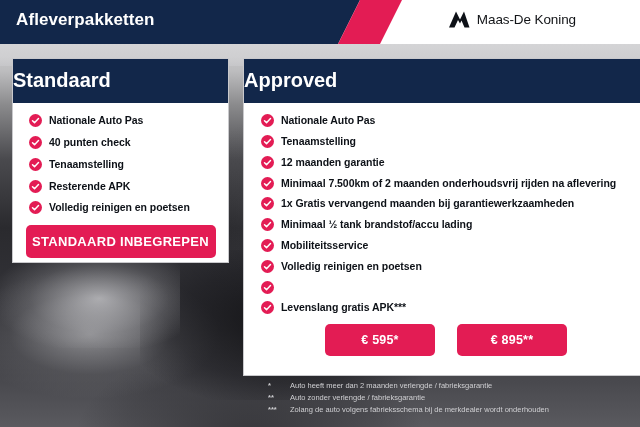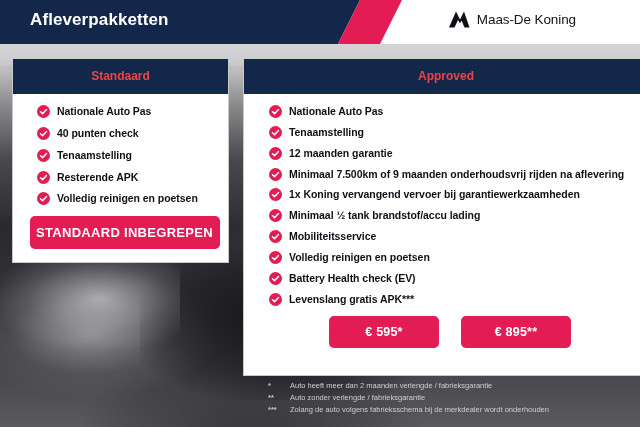--- a/index.html
+++ b/index.html
@@ -46,21 +46,21 @@
     position: absolute; left: 0; top: 0; width: 370px; height: 44px;
     background: #12274a;
     clip-path: polygon(0 0, 360px 0, 338px 44px, 0 44px);
   }
   .header-pink {
     position: absolute; left: 320px; top: 0; width: 100px; height: 44px;
     background: #e31c54;
     clip-path: polygon(40px 0, 82px 0, 60px 44px, 18px 44px);
   }
   .header-title {
-    position: absolute; left: 30px; top: 10px;
+    position: absolute; left: 16px; top: 10px;
     font-size: 17px; font-weight: bold; color: #ffffff;
     letter-spacing: 0.1px;
   }
   .brand {
     position: absolute; right: 64px; top: 11px;
     display: flex; align-items: center; gap: 7px;
   }
   .brand-mark { width: 22px; height: 17px; display: block; }
   .brand-name {
     font-size: 13.5px; font-weight: normal; color: #111316;
@@ -71,27 +71,26 @@
   .card {
     position: absolute;
     background: #ffffff;
     border: 1px solid #c9c9cc;
   }
   .card-std  { left: 12px;  top: 58px; width: 217px; height: 205px; }
   .card-appr { left: 243px; top: 58px; width: 406px; height: 318px; }
 
   .card-head {
     background: #12274a;
-    color: #ef4444;
-    text-align: center;
+    color: #ffffff;
     font-weight: bold;
-    font-size: 12px;
+    font-size: 20px;
     padding: 10px 0 11px;
   }
-  .card-body { padding: 11px 0 0 8px; }
+  .card-body { padding: 11px 0 0 0; }
 
   .feature-list { list-style: none; }
   .feature-item {
     display: flex; align-items: flex-start; gap: 7px;
     padding: 0 10px 0 16px;
     margin-bottom: 8px;
   }
   .feature-text {
     font-size: 10.5px; font-weight: bold; color: #0d1117;
     line-height: 1.32; letter-spacing: -0.05px;
@@ -229,28 +228,28 @@
             <circle cx="10" cy="10" r="10" fill="#e31c54"></circle>
             <path d="M5.4 10.3 L8.5 13.3 L14.6 6.9" fill="none" stroke="#ffffff" stroke-width="2.3" stroke-linecap="round" stroke-linejoin="round"></path>
           </svg>
           <span class="feature-text">12 maanden garantie</span>
         </li>
         <li class="feature-item">
           <svg class="check-icon" viewBox="0 0 20 20">
             <circle cx="10" cy="10" r="10" fill="#e31c54"></circle>
             <path d="M5.4 10.3 L8.5 13.3 L14.6 6.9" fill="none" stroke="#ffffff" stroke-width="2.3" stroke-linecap="round" stroke-linejoin="round"></path>
           </svg>
-          <span class="feature-text">Minimaal 7.500km of 9 maanden onderhoudsvrij rijden na aflevering</span>
-        </li>
-        <li class="feature-item">
-          <svg class="check-icon" viewBox="0 0 20 20">
-            <circle cx="10" cy="10" r="10" fill="#e31c54"></circle>
-            <path d="M5.4 10.3 L8.5 13.3 L14.6 6.9" fill="none" stroke="#ffffff" stroke-width="2.3" stroke-linecap="round" stroke-linejoin="round"></path>
-          </svg>
-          <span class="feature-text">1x Koning vervangend vervoer bij garantiewerkzaamheden</span>
+          <span class="feature-text">Minimaal 7.500km of 2 maanden onderhoudsvrij rijden na aflevering</span>
+        </li>
+        <li class="feature-item">
+          <svg class="check-icon" viewBox="0 0 20 20">
+            <circle cx="10" cy="10" r="10" fill="#e31c54"></circle>
+            <path d="M5.4 10.3 L8.5 13.3 L14.6 6.9" fill="none" stroke="#ffffff" stroke-width="2.3" stroke-linecap="round" stroke-linejoin="round"></path>
+          </svg>
+          <span class="feature-text">1x Gratis vervangend maanden bij garantiewerkzaamheden</span>
         </li>
         <li class="feature-item">
           <svg class="check-icon" viewBox="0 0 20 20">
             <circle cx="10" cy="10" r="10" fill="#e31c54"></circle>
             <path d="M5.4 10.3 L8.5 13.3 L14.6 6.9" fill="none" stroke="#ffffff" stroke-width="2.3" stroke-linecap="round" stroke-linejoin="round"></path>
           </svg>
           <span class="feature-text">Minimaal ½ tank brandstof/accu lading</span>
         </li>
         <li class="feature-item">
           <svg class="check-icon" viewBox="0 0 20 20">
@@ -264,21 +263,20 @@
             <circle cx="10" cy="10" r="10" fill="#e31c54"></circle>
             <path d="M5.4 10.3 L8.5 13.3 L14.6 6.9" fill="none" stroke="#ffffff" stroke-width="2.3" stroke-linecap="round" stroke-linejoin="round"></path>
           </svg>
           <span class="feature-text">Volledig reinigen en poetsen</span>
         </li>
         <li class="feature-item">
           <svg class="check-icon" viewBox="0 0 20 20">
             <circle cx="10" cy="10" r="10" fill="#e31c54"></circle>
             <path d="M5.4 10.3 L8.5 13.3 L14.6 6.9" fill="none" stroke="#ffffff" stroke-width="2.3" stroke-linecap="round" stroke-linejoin="round"></path>
           </svg>
-          <span class="feature-text">Battery Health check (EV)</span>
         </li>
         <li class="feature-item">
           <svg class="check-icon" viewBox="0 0 20 20">
             <circle cx="10" cy="10" r="10" fill="#e31c54"></circle>
             <path d="M5.4 10.3 L8.5 13.3 L14.6 6.9" fill="none" stroke="#ffffff" stroke-width="2.3" stroke-linecap="round" stroke-linejoin="round"></path>
           </svg>
           <span class="feature-text">Levenslang gratis APK***</span>
         </li>
       </ul>
       <div class="price-row">

